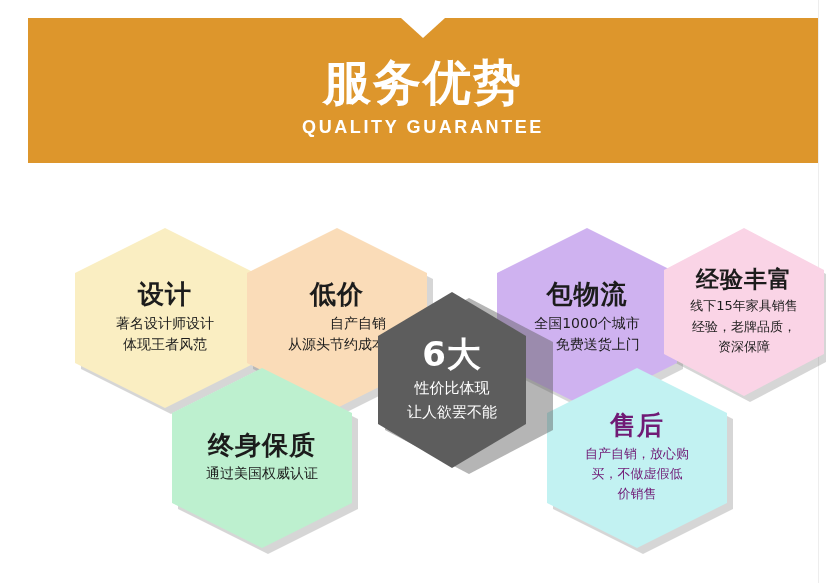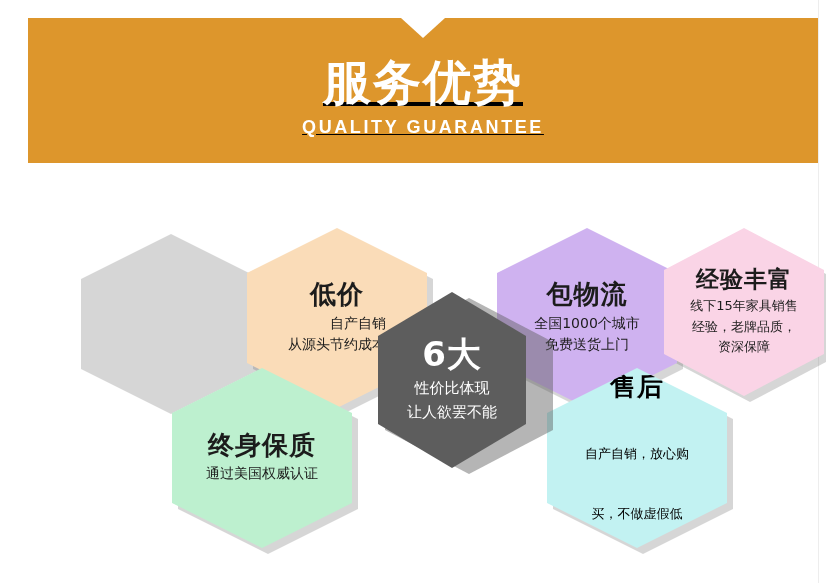--- a/index.html
+++ b/index.html
@@ -27,21 +27,20 @@
     width:0; height:0;
     border-left:22px solid transparent;
     border-right:22px solid transparent;
     border-top:20px solid #ffffff;
   }
   .banner-inner {
     position:absolute; left:0; top:0; width:100%; height:100%;
     display:flex; flex-direction:column;
     align-items:center; justify-content:center;
     padding-top:14px;
-    text-decoration:underline;
   }
   .banner-title {
     color:#ffffff;
     font-size:48px;
     font-weight:bold;
     letter-spacing:2px;
     line-height:1.05;
     font-family:"DejaVu Sans","Liberation Sans",sans-serif;
   }
   .banner-sub {
@@ -82,32 +81,32 @@
   .hex-body { margin-top:4px; }
 
   
   #hex-design   { left:75px;  top:228px; width:180px; height:180px; background:#faeec2; }
   #hex-design   .hex-title, #hex-design   .hex-line { color:#1c1c1c; }
 
   #hex-price    { left:247px; top:228px; width:180px; height:180px; background:#fadcb8;text-align:right; }
   #hex-price    .hex-title, #hex-price    .hex-line { color:#1c1c1c; }
 
   #hex-logi     { left:497px; top:228px; width:180px; height:180px; background:#cfb2f0; }
-  #hex-logi     .hex-title, #hex-logi     .hex-line { color:#1c1c1c; }
+  #hex-logi     .hex-title, #hex-logi     .hex-line { color:#1c1c1c;text-align:right; }
 
   #hex-exp      { left:664px; top:228px; width:160px; height:168px; background:#fad4e6; }
   #hex-exp      .hex-title, #hex-exp      .hex-line { color:#1c1c1c; }
   #hex-exp      .hex-title { font-size:23px; }
   #hex-exp      .hex-line  { font-size:13px; }
 
   #hex-warr     { left:172px; top:368px; width:180px; height:180px; background:#bdf0cf; }
   #hex-warr     .hex-title, #hex-warr     .hex-line { color:#1c1c1c; }
 
   #hex-after    { left:547px; top:368px; width:180px; height:180px; background:#c2f2f2; }
-  #hex-after    .hex-title, #hex-after    .hex-line { color:#000000;margin-top:40px; }
+  #hex-after    .hex-title, #hex-after    .hex-line { color:#701a75; }
   #hex-after    .hex-line { font-size:13px; }
 
   #hex-center   { left:378px; top:292px; width:148px; height:176px; background:#5d5d5d; z-index:9; }
   #hex-center   .hex-title { color:#ffffff; font-size:34px; }
   #hex-center   .hex-line  { color:#ffffff; font-size:15px; }
 
   
   #sh-design  { left:81px;  top:234px; width:180px; height:180px; }
   #sh-price   { left:253px; top:234px; width:180px; height:180px; }
   #sh-logi    { left:503px; top:234px; width:180px; height:180px; }
@@ -132,20 +131,27 @@
   </div>
 
   <div class="hex-shadow" id="sh-design"></div>
   <div class="hex-shadow" id="sh-price"></div>
   <div class="hex-shadow" id="sh-logi"></div>
   <div class="hex-shadow" id="sh-exp"></div>
   <div class="hex-shadow" id="sh-warr"></div>
   <div class="hex-shadow" id="sh-after"></div>
   <div class="hex-shadow" id="sh-center"></div>
 
+  <div class="hex" id="hex-design" style="background: rgb(250, 238, 194);">
+    <div class="hex-title">设计</div>
+    <div class="hex-body">
+      <div class="hex-line">著名设计师设计</div>
+      <div class="hex-line">体现王者风范</div>
+    </div>
+  </div>
 
   <div class="hex" id="hex-price" style="background: rgb(250, 220, 184);">
     <div class="hex-title">低价</div>
     <div class="hex-body">
       <div class="hex-line">自产自销</div>
       <div class="hex-line">从源头节约成本</div>
     </div>
   </div>
 
   <div class="hex" id="hex-logi" style="background: rgb(207, 178, 240);">

